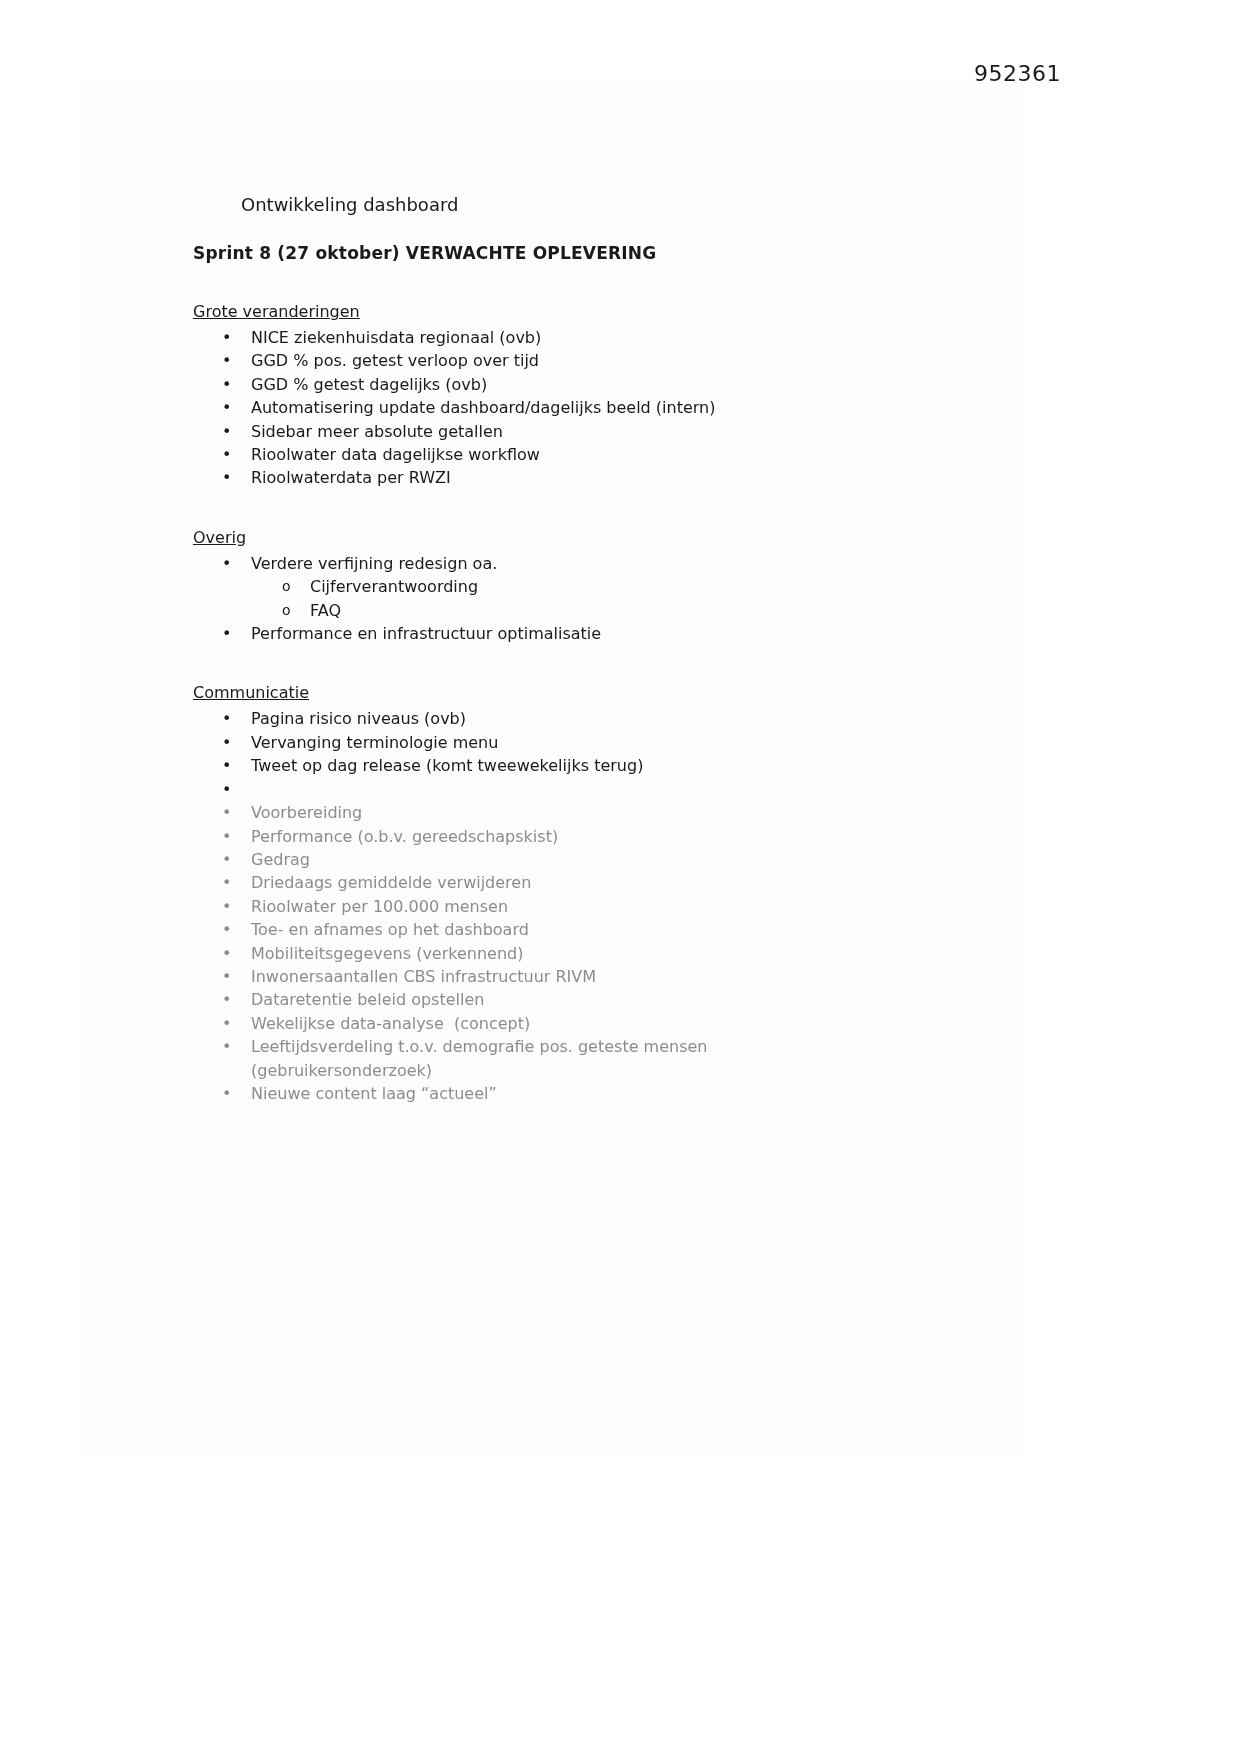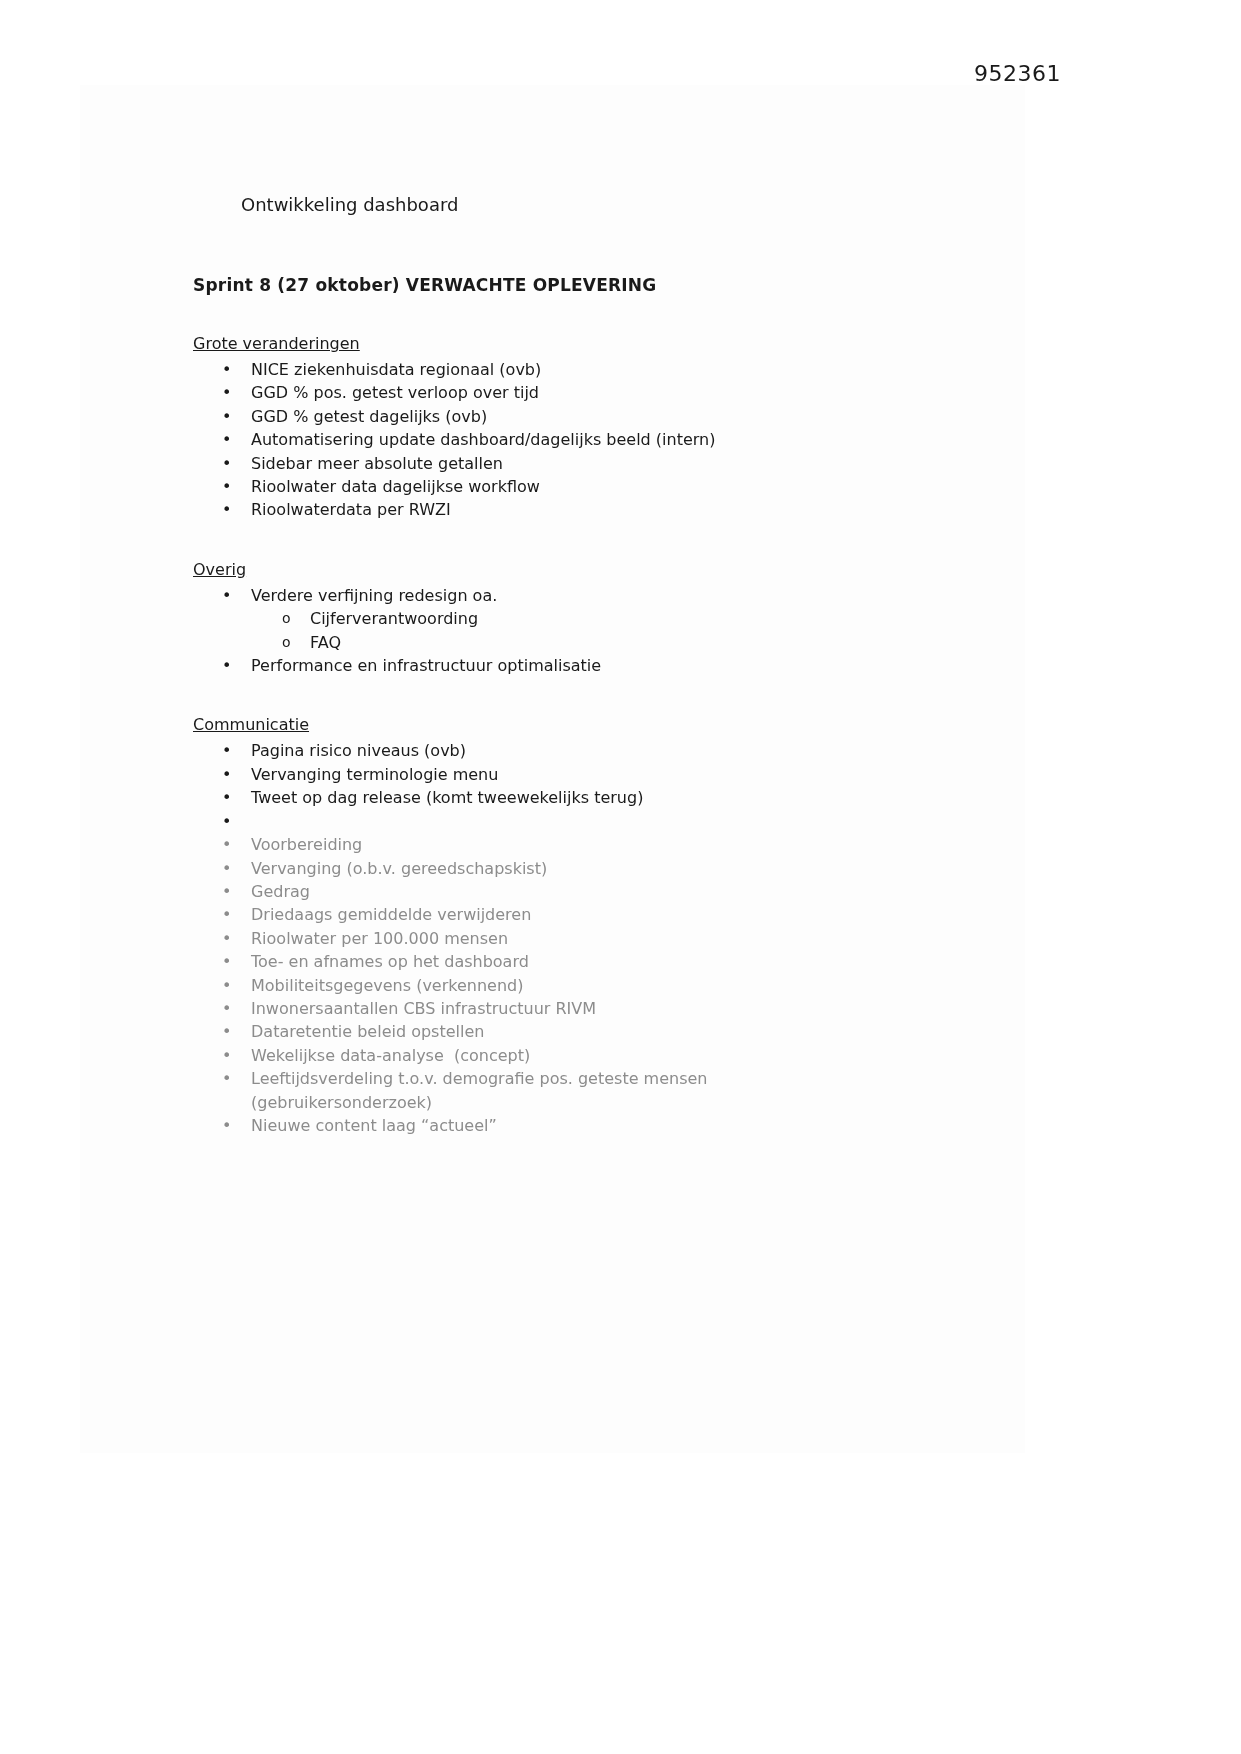--- a/index.html
+++ b/index.html
@@ -29,21 +29,21 @@
     position: absolute;
     top: 192px; left: 193px;
     width: 612px;
   }
   .doc-title, .doc-version {
     font-size: 18px;
     line-height: 26px;
     margin-left: 48px;
   }
   .doc-heading {
-    margin-top: 56px;
+    margin-top: 24px;
     font-size: 17px;
     font-weight: bold;
     line-height: 22px;
     letter-spacing: 0.2px;
   }
   .section { margin-top: 37px; }
   .section-title {
     font-size: 16px;
     line-height: 22px;
     text-decoration: underline;
@@ -158,21 +158,21 @@
       <div class="li">
         <span class="b">•</span>
         <span class="t"></span>
       </div>
       <div class="li muted">
         <span class="b">•</span>
         <span class="t">Voorbereiding</span>
       </div>
       <div class="li muted">
         <span class="b">•</span>
-        <span class="t">Vervanging (o.b.v. gereedschapskist)</span>
+        <span class="t">Performance (o.b.v. gereedschapskist)</span>
       </div>
       <div class="li muted">
         <span class="b">•</span>
         <span class="t">Gedrag</span>
       </div>
       <div class="li muted">
         <span class="b">•</span>
         <span class="t">Driedaags gemiddelde verwijderen</span>
       </div>
       <div class="li muted">

